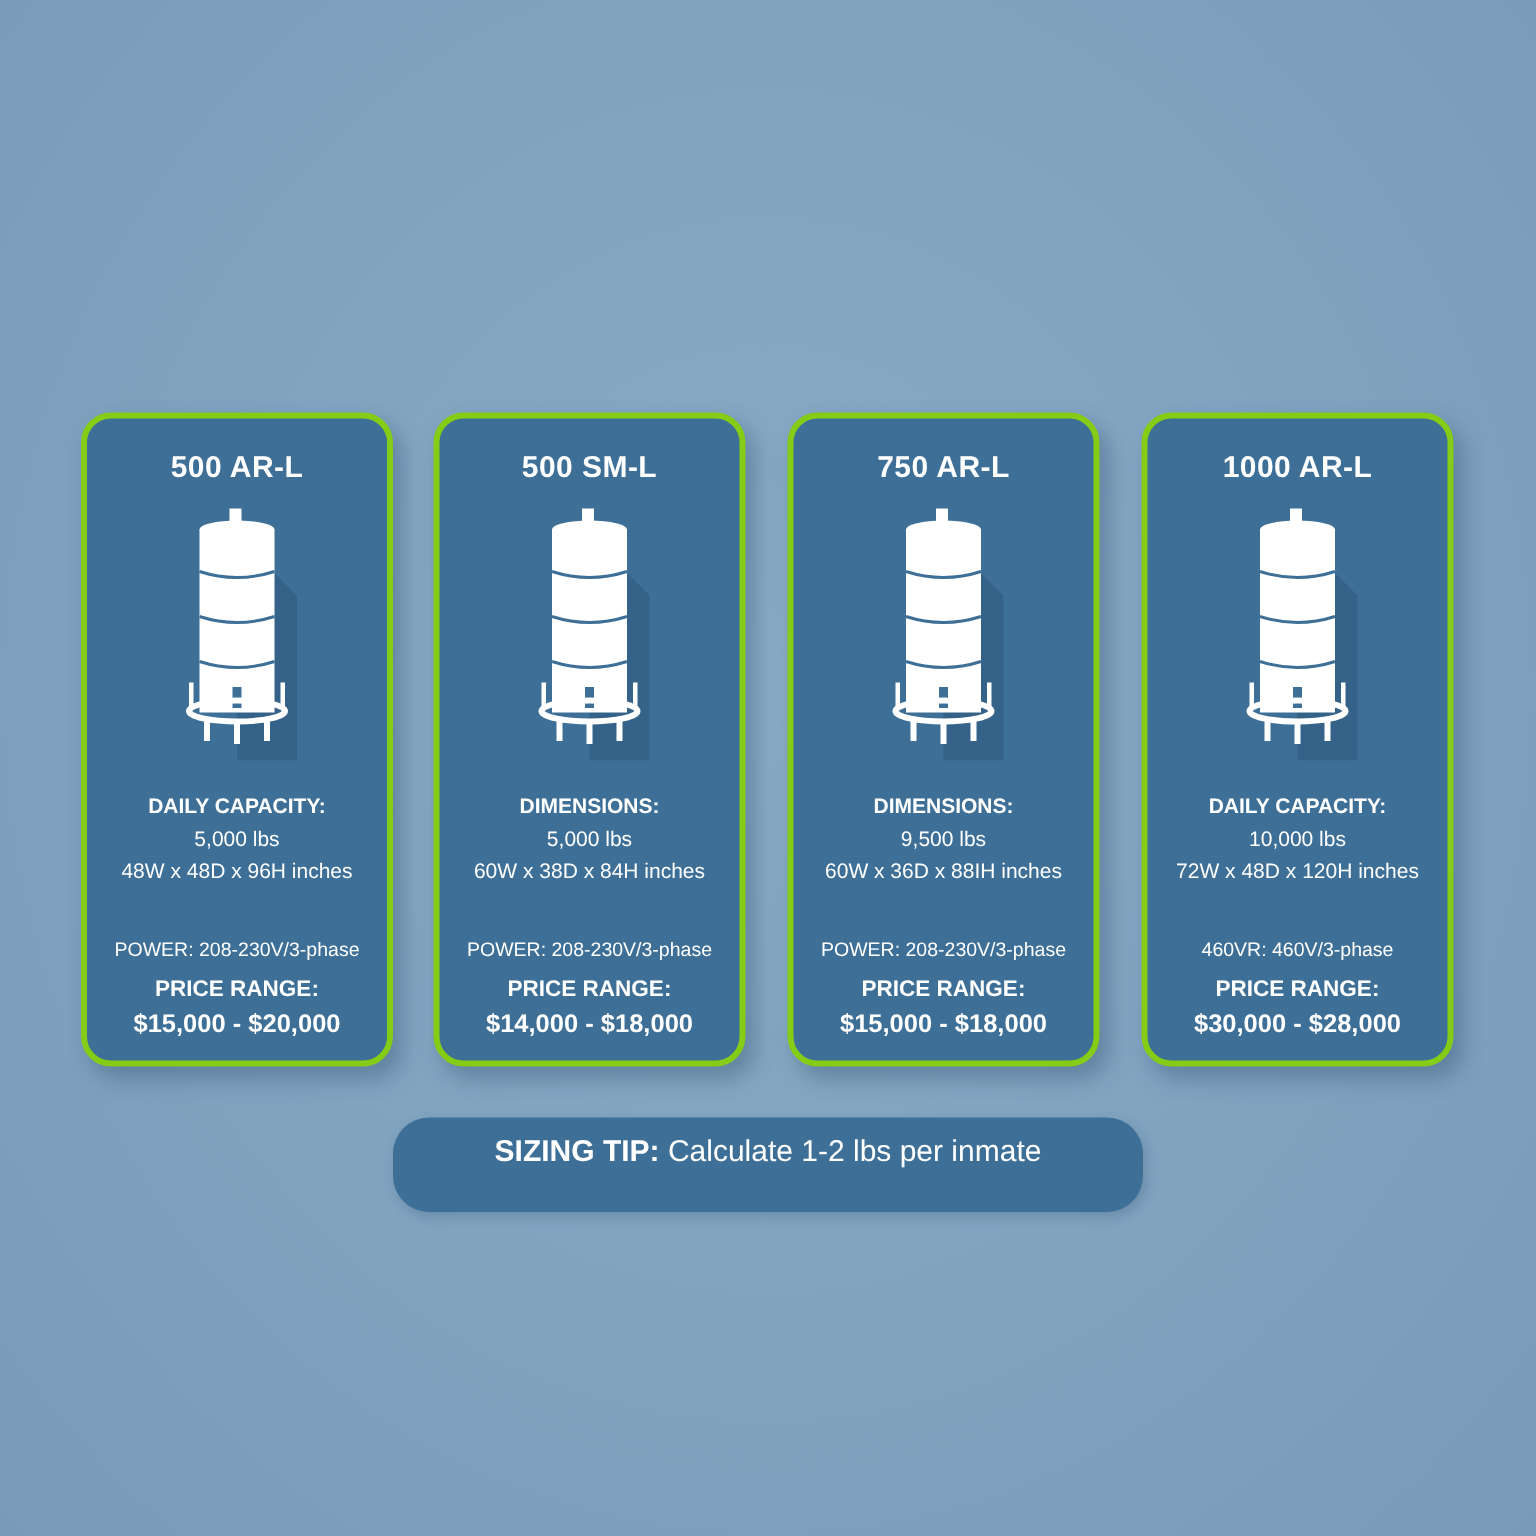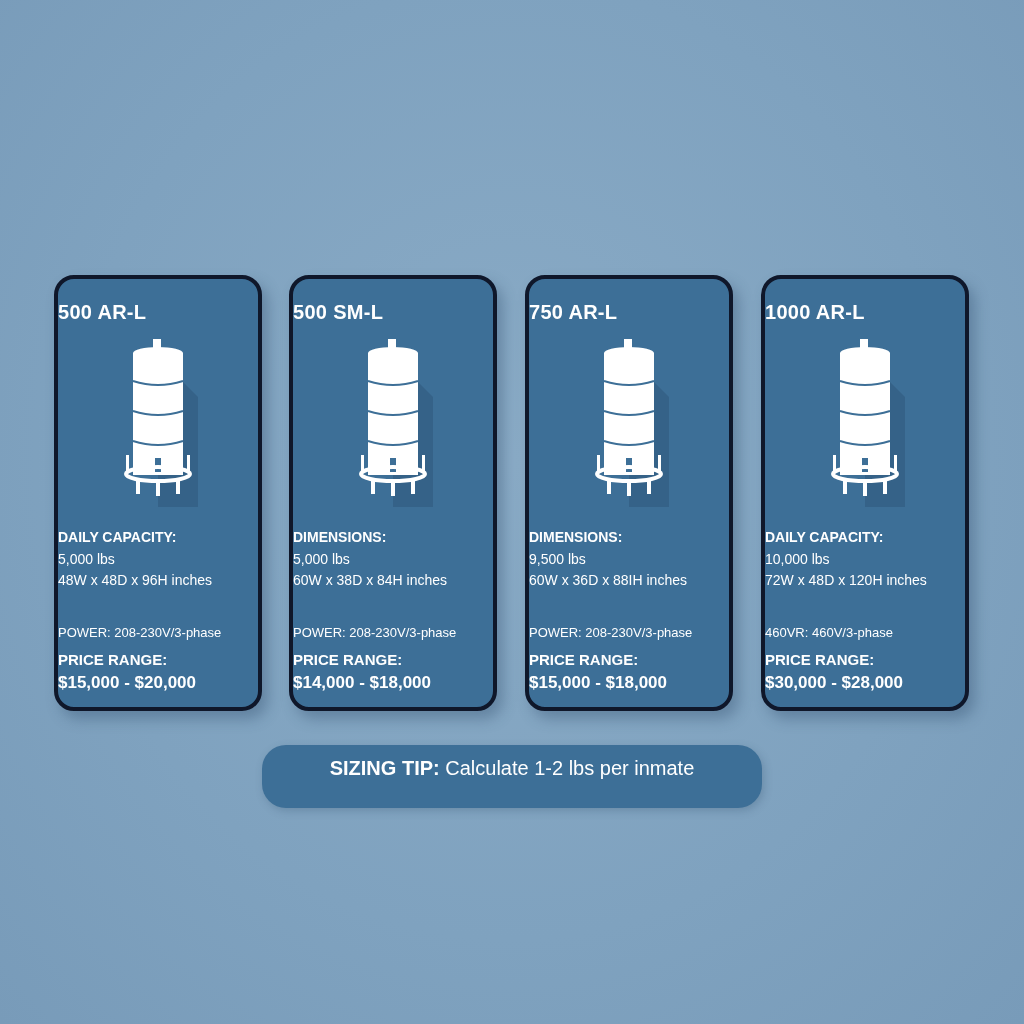--- a/index.html
+++ b/index.html
@@ -6,24 +6,24 @@
   body {
     width:1024px; height:1024px; overflow:hidden;
     background: radial-gradient(ellipse at 50% 45%, #8aabc6 0%, #7fa2bf 60%, #789bb9 100%);
     font-family: "Liberation Sans", "DejaVu Sans", sans-serif;
     position:relative;
   }
   .cards { position:absolute; left:0; top:0; width:1024px; height:1024px; }
   .card {
     position:absolute; top:275px; width:208px; height:436px;
     box-sizing:border-box;
-    border:4px solid #0f172a; border-radius:20px;
+    border:4px solid #84cc16; border-radius:20px;
     background:#3d6f97;
     box-shadow: 6px 8px 14px rgba(40,70,100,0.35);
-    color:#fff; 
+    color:#fff; text-align:center;
   }
   .card .title { position:absolute; top:22px; left:0; right:0; font-size:20px; font-weight:bold; letter-spacing:0.3px; }
   .tank { position:absolute; top:58px; left:50%; transform:translateX(-50%); width:80px; height:170px; }
   .spec-label { position:absolute; top:250px; left:0; right:0; font-size:14px; font-weight:bold; }
   .spec-weight { position:absolute; top:272px; left:0; right:0; font-size:14px; }
   .spec-dims { position:absolute; top:293px; left:0; right:0; font-size:14px; }
   .power { position:absolute; top:346px; left:0; right:0; font-size:13px; }
   .price-label { position:absolute; top:372px; left:0; right:0; font-size:15px; font-weight:bold; }
   .price { position:absolute; top:394px; left:0; right:0; font-size:17px; font-weight:bold; }
   .tip {

